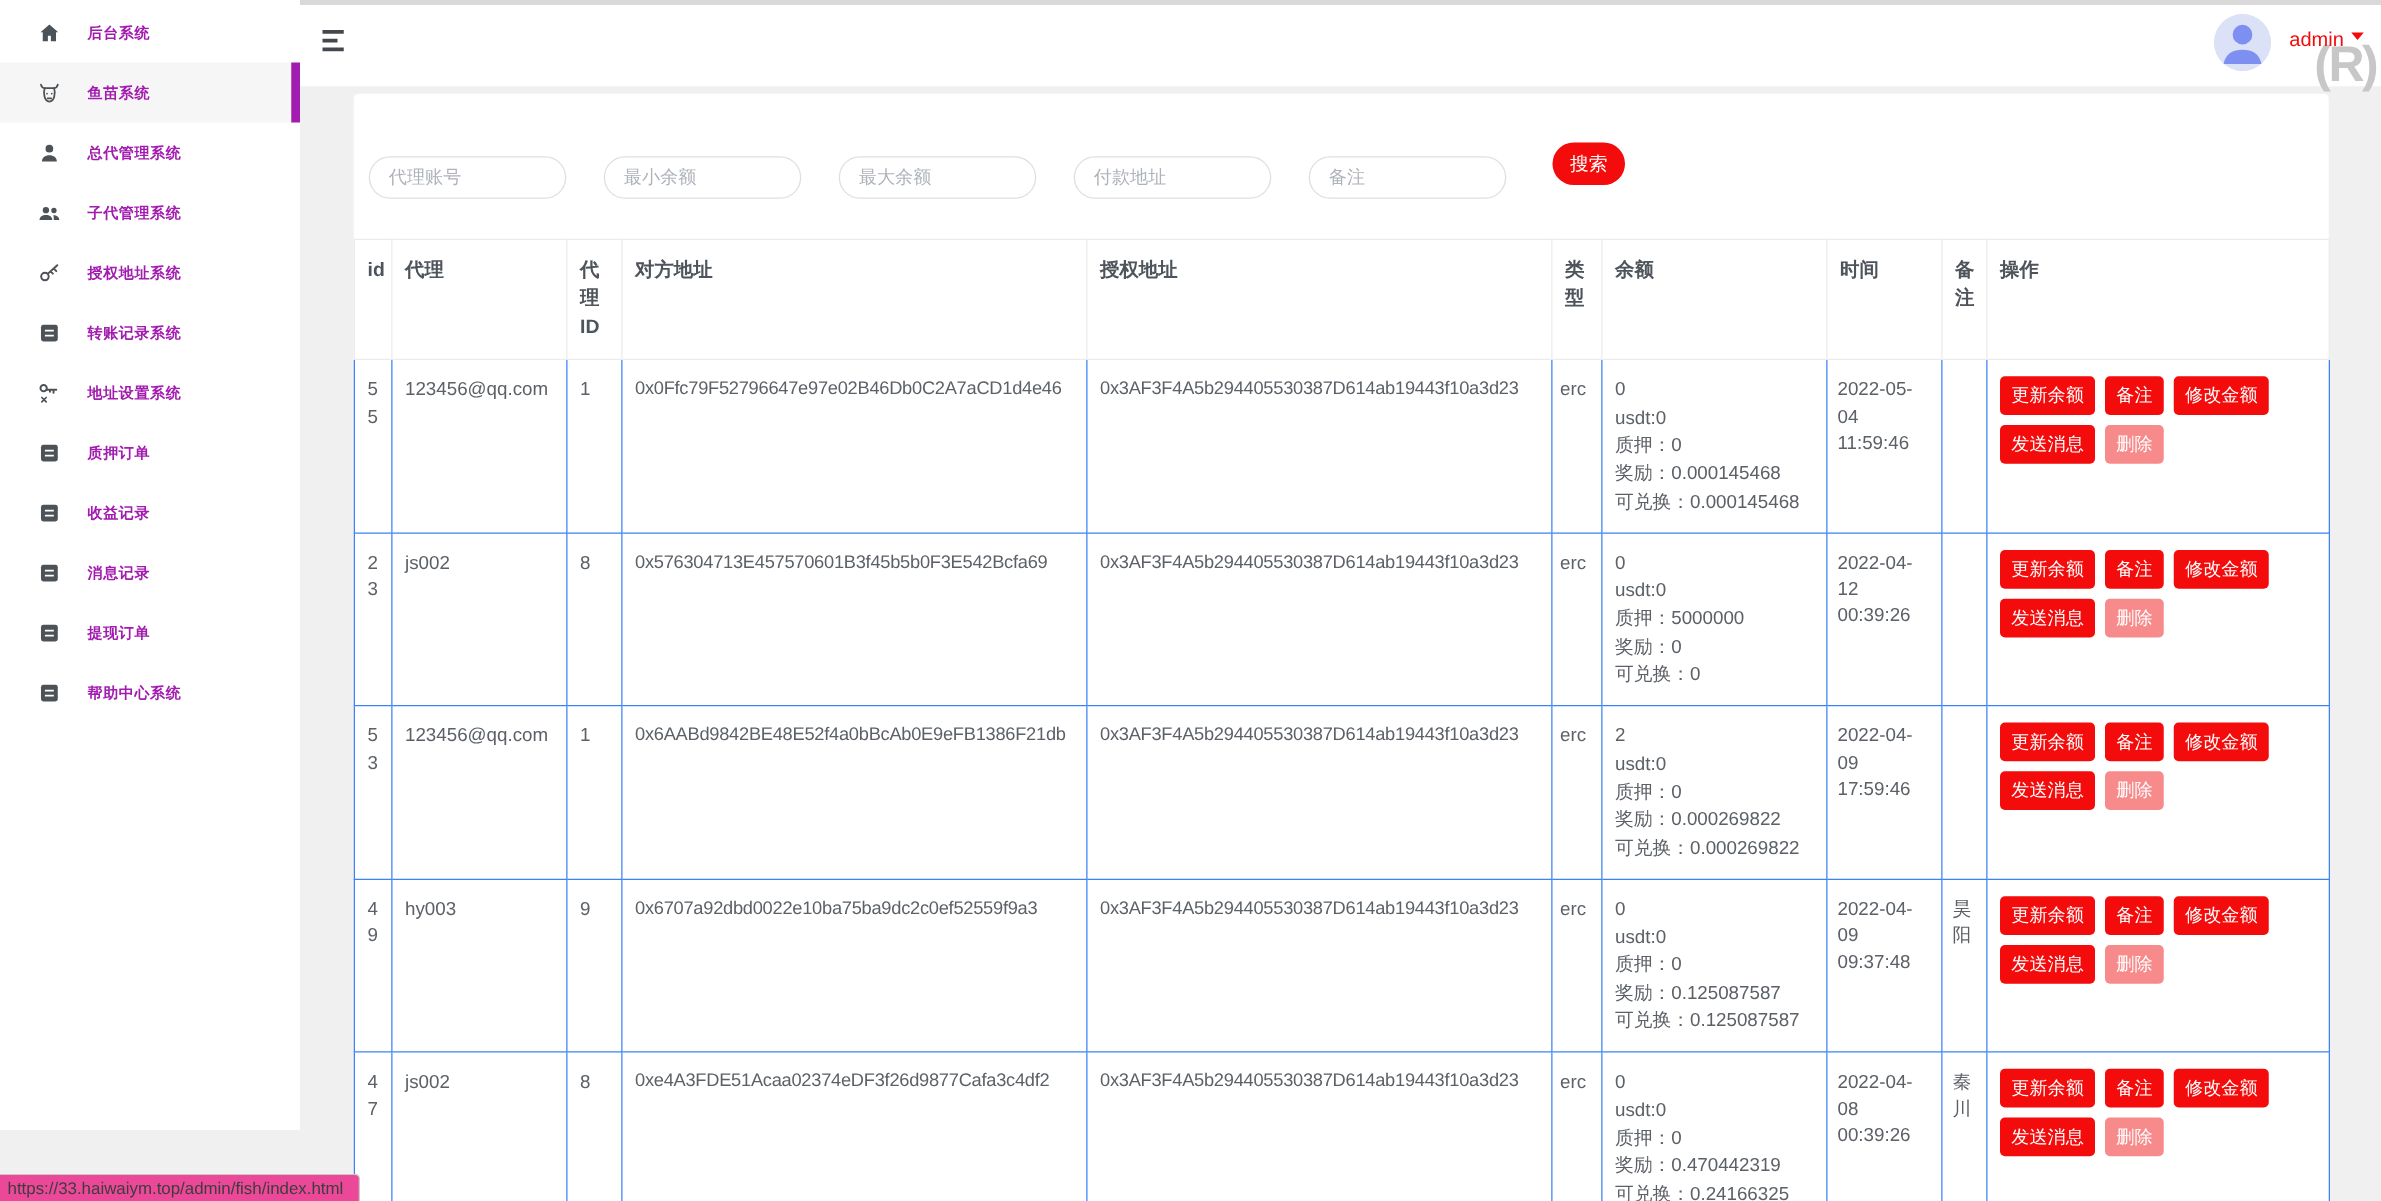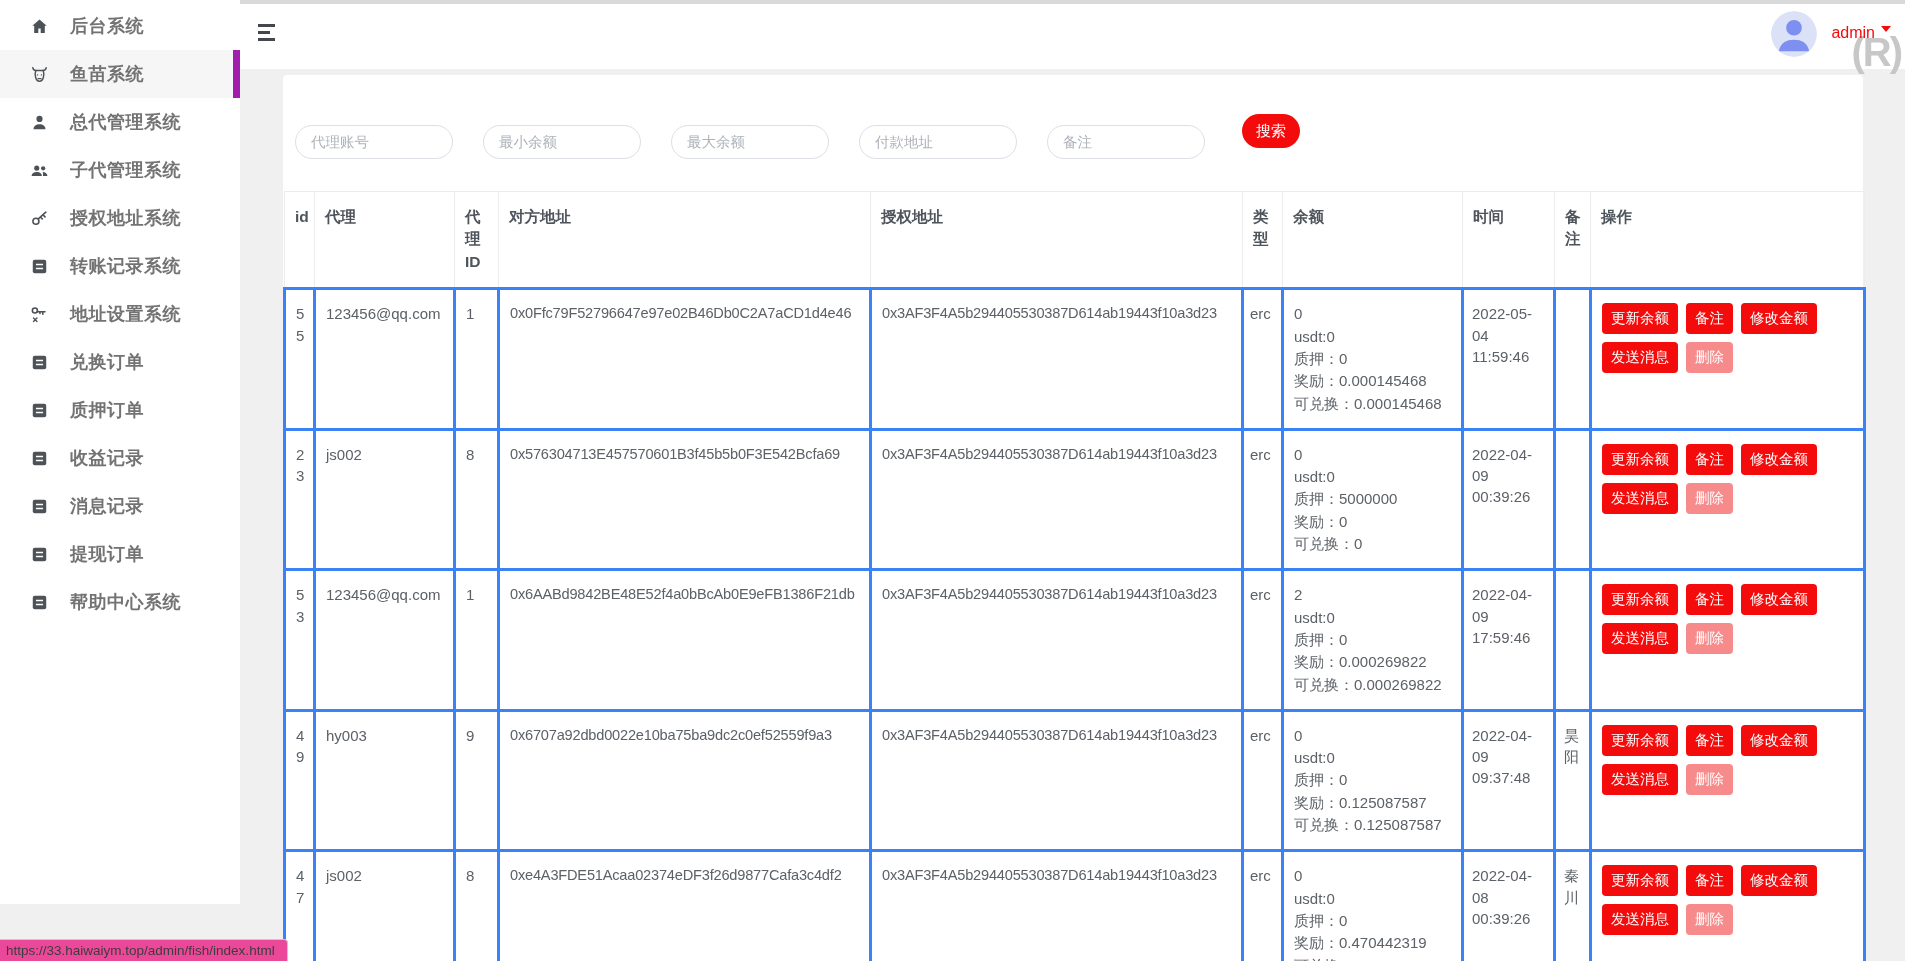--- a/index.html
+++ b/index.html
@@ -10,21 +10,21 @@
     position: relative;
   }
   .top-strip { position: absolute; left: 240px; top: 0; right: 0; height: 4px; background: #d9d9d9; z-index: 5; }
 
   
   .sidebar { position: absolute; left: 0; top: 0; width: 240px; height: 904px; background: #fff; z-index: 4; padding-top: 2px; }
   .side-item { height: 48px; display: flex; align-items: center; padding-left: 30px; cursor: pointer; position: relative; }
   .side-item.active { background: #f6f6f6; border-right: 7px solid #a21caf; }
   .side-icon { width: 19px; height: 19px; margin-right: 21px; flex: 0 0 19px; display: inline-flex; }
   .side-icon svg { width: 19px; height: 19px; }
-  .side-label { color: #737373; font-size: 18px; font-weight: 700; letter-spacing: .5px; }
+  .side-label { color: #a21caf; font-size: 12px; font-weight: 700; letter-spacing: .5px; }
 
   
   .header { position: absolute; left: 240px; top: 0; width: 1665px; height: 69px; background: #fff; z-index: 3; }
   .hamburger { position: absolute; left: 18px; top: 24px; width: 20px; height: 20px; cursor: pointer; }
   .hamburger span { display: block; height: 3px; background: #44484e; margin-bottom: 4px; }
   .hamburger span:nth-child(1) { width: 17px; }
   .hamburger span:nth-child(2) { width: 12px; }
   .hamburger span:nth-child(3) { width: 17px; }
   .avatar { position: absolute; right: 88px; top: 11px; width: 46px; height: 46px; border-radius: 50%; overflow: hidden; cursor: pointer; }
   .user-menu { position: absolute; right: 14px; top: 24px; display: flex; align-items: flex-start; cursor: pointer; z-index: 2; }
@@ -38,21 +38,21 @@
   
   .filters { padding: 28px 0 0 12px; display: flex; align-items: center; }
   .filter-input { width: 158px; height: 34px; border: 1px solid #dcdfe6; border-radius: 17px; padding: 0 15px; font-size: 14.5px; color: #333; outline: none; margin-right: 30px; font-family: inherit; margin-top: 22px; }
   .filter-input::placeholder { color: #aeb3ba; }
   .search-btn { width: 58px; height: 34px; border: none; border-radius: 17px; background: #f40b0b; color: #fff; font-size: 15px; cursor: pointer; margin-left: 7px; font-family: inherit; }
 
   
   .data-table { width: 1580px; border-collapse: collapse; margin-top: 32px; table-layout: fixed; }
   .data-table th { border: 1px solid #ececec; text-align: left; vertical-align: top; padding: 14px 10px; font-size: 15.5px; font-weight: 700; color: #4e545b; line-height: 1.45; }
   .data-table thead tr { height: 86px; }
-  .data-table td { border: 3px solid #3b82f6; vertical-align: top; padding: 13px 10px; font-size: 15px; color: #5c6167; line-height: 1.42; word-wrap: break-word; }
+  .data-table td { border: 1px solid #3b82f6; vertical-align: top; padding: 13px 10px; font-size: 15px; color: #5c6167; line-height: 1.42; word-wrap: break-word; }
   .data-table tbody tr { height: 128px; }
   td.cell-type { padding: 13px 6px; }
   td.cell-time { padding: 13px 8px; }
   td.cell-remark { padding: 13px 8px; }
   .addr { font-size: 14.6px; letter-spacing: -0.2px; white-space: nowrap; overflow: hidden; display: block; }
   .bal-line { margin-bottom: 1px; }
   .actions-wrap { display: flex; flex-wrap: wrap; }
   .btn { border: none; border-radius: 4px; background: #f40b0b; color: #fff; font-size: 14.5px; padding: 6px 9px; margin: 0 8px 8px 0; cursor: pointer; font-family: inherit; white-space: nowrap; }
   .btn-del { background: #f78b8b; }
 
@@ -125,29 +125,20 @@
     </div>
     <div class="side-item">
       <span class="side-icon">
         <svg viewBox="0 0 24 24" fill="none" stroke="#4d5257" stroke-width="2" stroke-linecap="round">
           <circle cx="6.2" cy="7" r="3.2"></circle>
           <path d="M9 8.5h10M16.2 8.5v3.2M12.6 8.5v2.2"></path>
           <path d="M4.4 16.4l4.4 4.4M8.8 16.4l-4.4 4.4" stroke-width="1.7"></path>
         </svg>
       </span>
       <span class="side-label">地址设置系统</span>
-    </div>
-    <div class="side-item">
-      <span class="side-icon">
-        <svg viewBox="0 0 24 24">
-          <rect x="3.5" y="3.5" width="17" height="17" rx="2.5" fill="#4d5257"></rect>
-          <path stroke="#fff" stroke-width="1.9" fill="none" d="M7.5 9.5h9M7.5 14.5h9"></path>
-        </svg>
-      </span>
-      <span class="side-label">兑换订单</span>
     </div>
     <div class="side-item">
       <span class="side-icon">
         <svg viewBox="0 0 24 24">
           <rect x="3.5" y="3.5" width="17" height="17" rx="2.5" fill="#4d5257"></rect>
           <path stroke="#fff" stroke-width="1.9" fill="none" d="M7.5 9.5h9M7.5 14.5h9"></path>
         </svg>
       </span>
       <span class="side-label">质押订单</span>
     </div>
@@ -287,21 +278,21 @@
             <span class="addr">0x3AF3F4A5b294405530387D614ab19443f10a3d23</span>
           </td>
           <td class="cell-type">erc</td>
           <td>
             <div class="bal-line">0</div>
             <div class="bal-line">usdt:0</div>
             <div class="bal-line">质押：5000000</div>
             <div class="bal-line">奖励：0</div>
             <div class="bal-line">可兑换：0</div>
           </td>
-          <td class="cell-time">2022-04-09 00:39:26</td>
+          <td class="cell-time">2022-04-12 00:39:26</td>
           <td class="cell-remark"></td>
           <td>
             <div class="actions-wrap">
               <button class="btn">更新余额</button>
               <button class="btn">备注</button>
               <button class="btn">修改金额</button>
               <button class="btn">发送消息</button>
               <button class="btn btn-del">删除</button>
             </div>
           </td>

